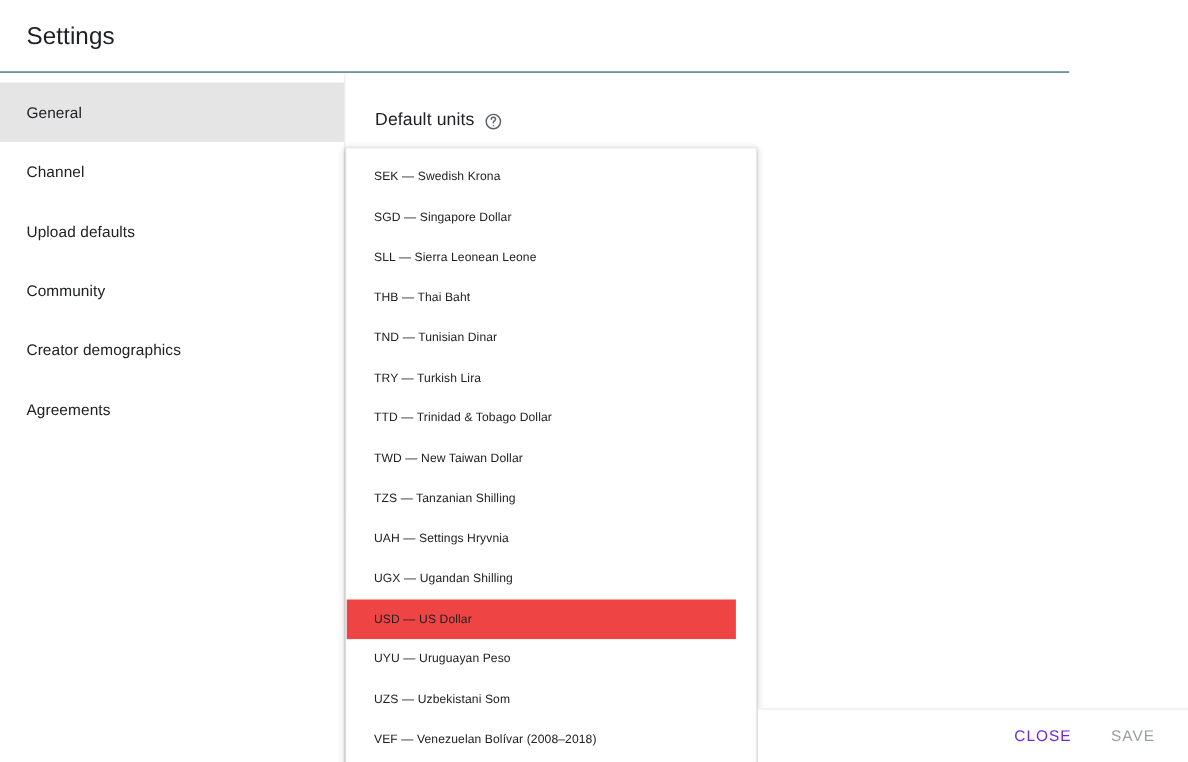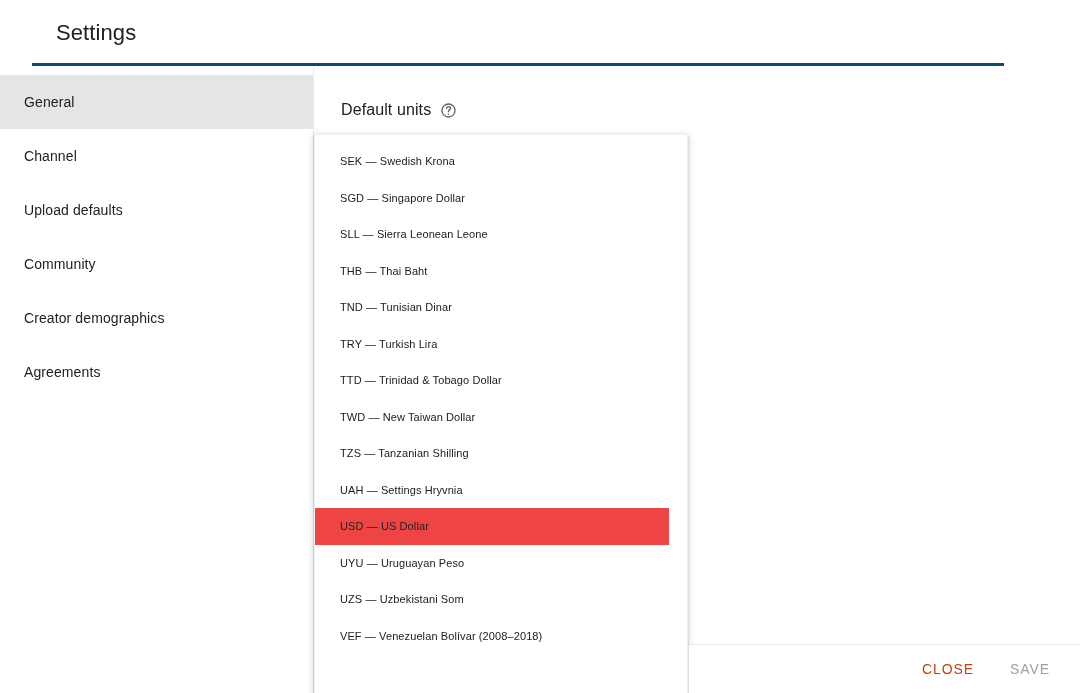--- a/index.html
+++ b/index.html
@@ -25,22 +25,21 @@
   }
 
   
   .header {
     position: absolute;
     left: 0;
     top: 0;
     width: 972px;
     height: 66px;
     background: #ffffff;
-    border-bottom: 3px solid #0c4a6e;
-    margin-left: 32px;
+    border-bottom: 1px solid #0c4a6e;
   }
 
   .header-title {
     position: absolute;
     left: 24px;
     top: 19px;
     font-size: 22px;
     font-weight: 400;
     color: #202124;
     letter-spacing: 0.1px;
@@ -177,21 +176,21 @@
     background: none;
     border: none;
     font-family: "Liberation Sans", sans-serif;
     font-size: 14px;
     font-weight: 500;
     letter-spacing: 0.9px;
     padding: 8px 6px;
     cursor: pointer;
   }
 
-  .btn-close { color: #c2410c; }
+  .btn-close { color: #6d28d9; }
   .btn-save  { color: #9aa0a6; cursor: default; }
 </style>
 </head>
 <body>
 
 <div class="app">
 
   <div class="header">
     <div class="header-title">Settings</div>
   </div>
@@ -255,20 +254,23 @@
           </div>
           <div class="dropdown-item">
             <span>TWD — New Taiwan Dollar</span>
           </div>
           <div class="dropdown-item">
             <span>TZS — Tanzanian Shilling</span>
           </div>
           <div class="dropdown-item">
             <span>UAH — Settings Hryvnia</span>
           </div>
+          <div class="dropdown-item">
+            <span>UGX — Ugandan Shilling</span>
+          </div>
           <div class="dropdown-item selected">
             <span>USD — US Dollar</span>
           </div>
           <div class="dropdown-item">
             <span>UYU — Uruguayan Peso</span>
           </div>
           <div class="dropdown-item">
             <span>UZS — Uzbekistani Som</span>
           </div>
           <div class="dropdown-item">

